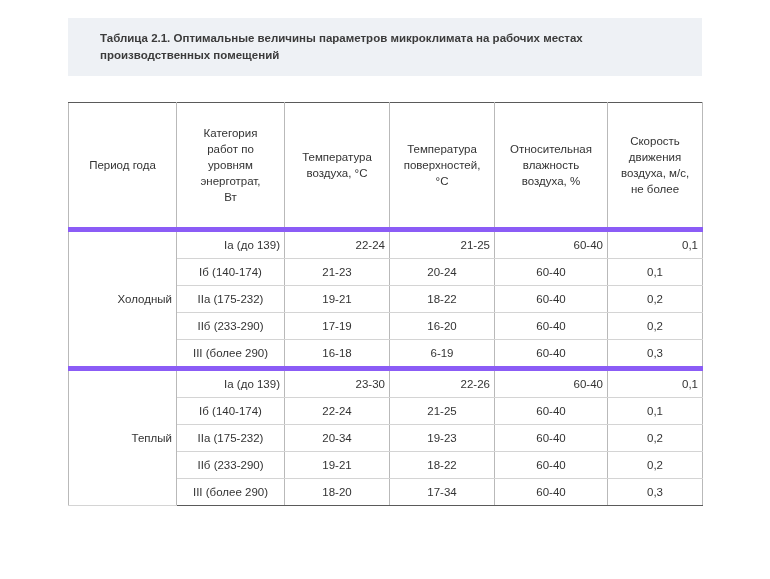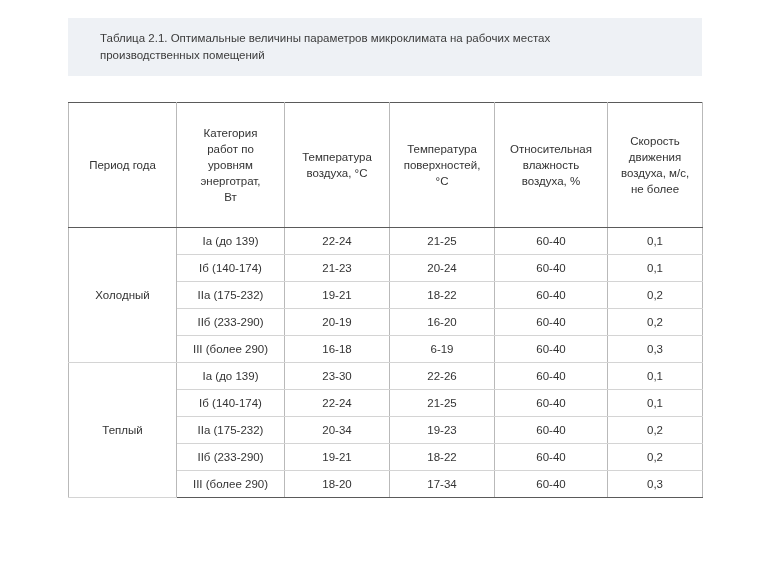--- a/index.html
+++ b/index.html
@@ -75,33 +75,34 @@
   }
 
   table.micro thead th {
     border-top: 1px solid #5a5a5a;
     border-bottom: 1px solid #5a5a5a;
     height: 112px;
     padding: 6px 6px;
   }
 
   table.micro tbody tr.season-start td {
-    border-top: 1px solid #8b5cf6;
+    border-top: 5px solid #8b5cf6;
+    text-align: right;
   }
 
   table.micro tbody tr:last-child td {
     border-bottom: 1px solid #5a5a5a;
   }
 
   table.micro td.season {
     border-left: 1px solid #b9b9b9;
   }
 
   .cell-nowrap { white-space: nowrap; }
-  .cell-wrap { white-space: pre-wrap; }
+  .cell-wrap { white-space: pre-wrap; font-weight: bold; }
 </style>
 </head>
 <body>
 
 <div class="page">
 
   <div class="caption-bar">
     <div class="caption-text cell-wrap">Таблица 2.1. Оптимальные величины параметров микроклимата на рабочих местах
 производственных помещений</div>
   </div>
@@ -157,21 +158,21 @@
         </tr>
         <tr>
           <td class="cell-nowrap">IIа (175-232)</td>
           <td class="cell-nowrap">19-21</td>
           <td class="cell-nowrap">18-22</td>
           <td class="cell-nowrap">60-40</td>
           <td class="cell-nowrap">0,2</td>
         </tr>
         <tr>
           <td class="cell-nowrap">IIб (233-290)</td>
-          <td class="cell-nowrap">20-19</td>
+          <td class="cell-nowrap">17-19</td>
           <td class="cell-nowrap">16-20</td>
           <td class="cell-nowrap">60-40</td>
           <td class="cell-nowrap">0,2</td>
         </tr>
         <tr>
           <td class="cell-nowrap">III (более 290)</td>
           <td class="cell-nowrap">16-18</td>
           <td class="cell-nowrap">6-19</td>
           <td class="cell-nowrap">60-40</td>
           <td class="cell-nowrap">0,3</td>

